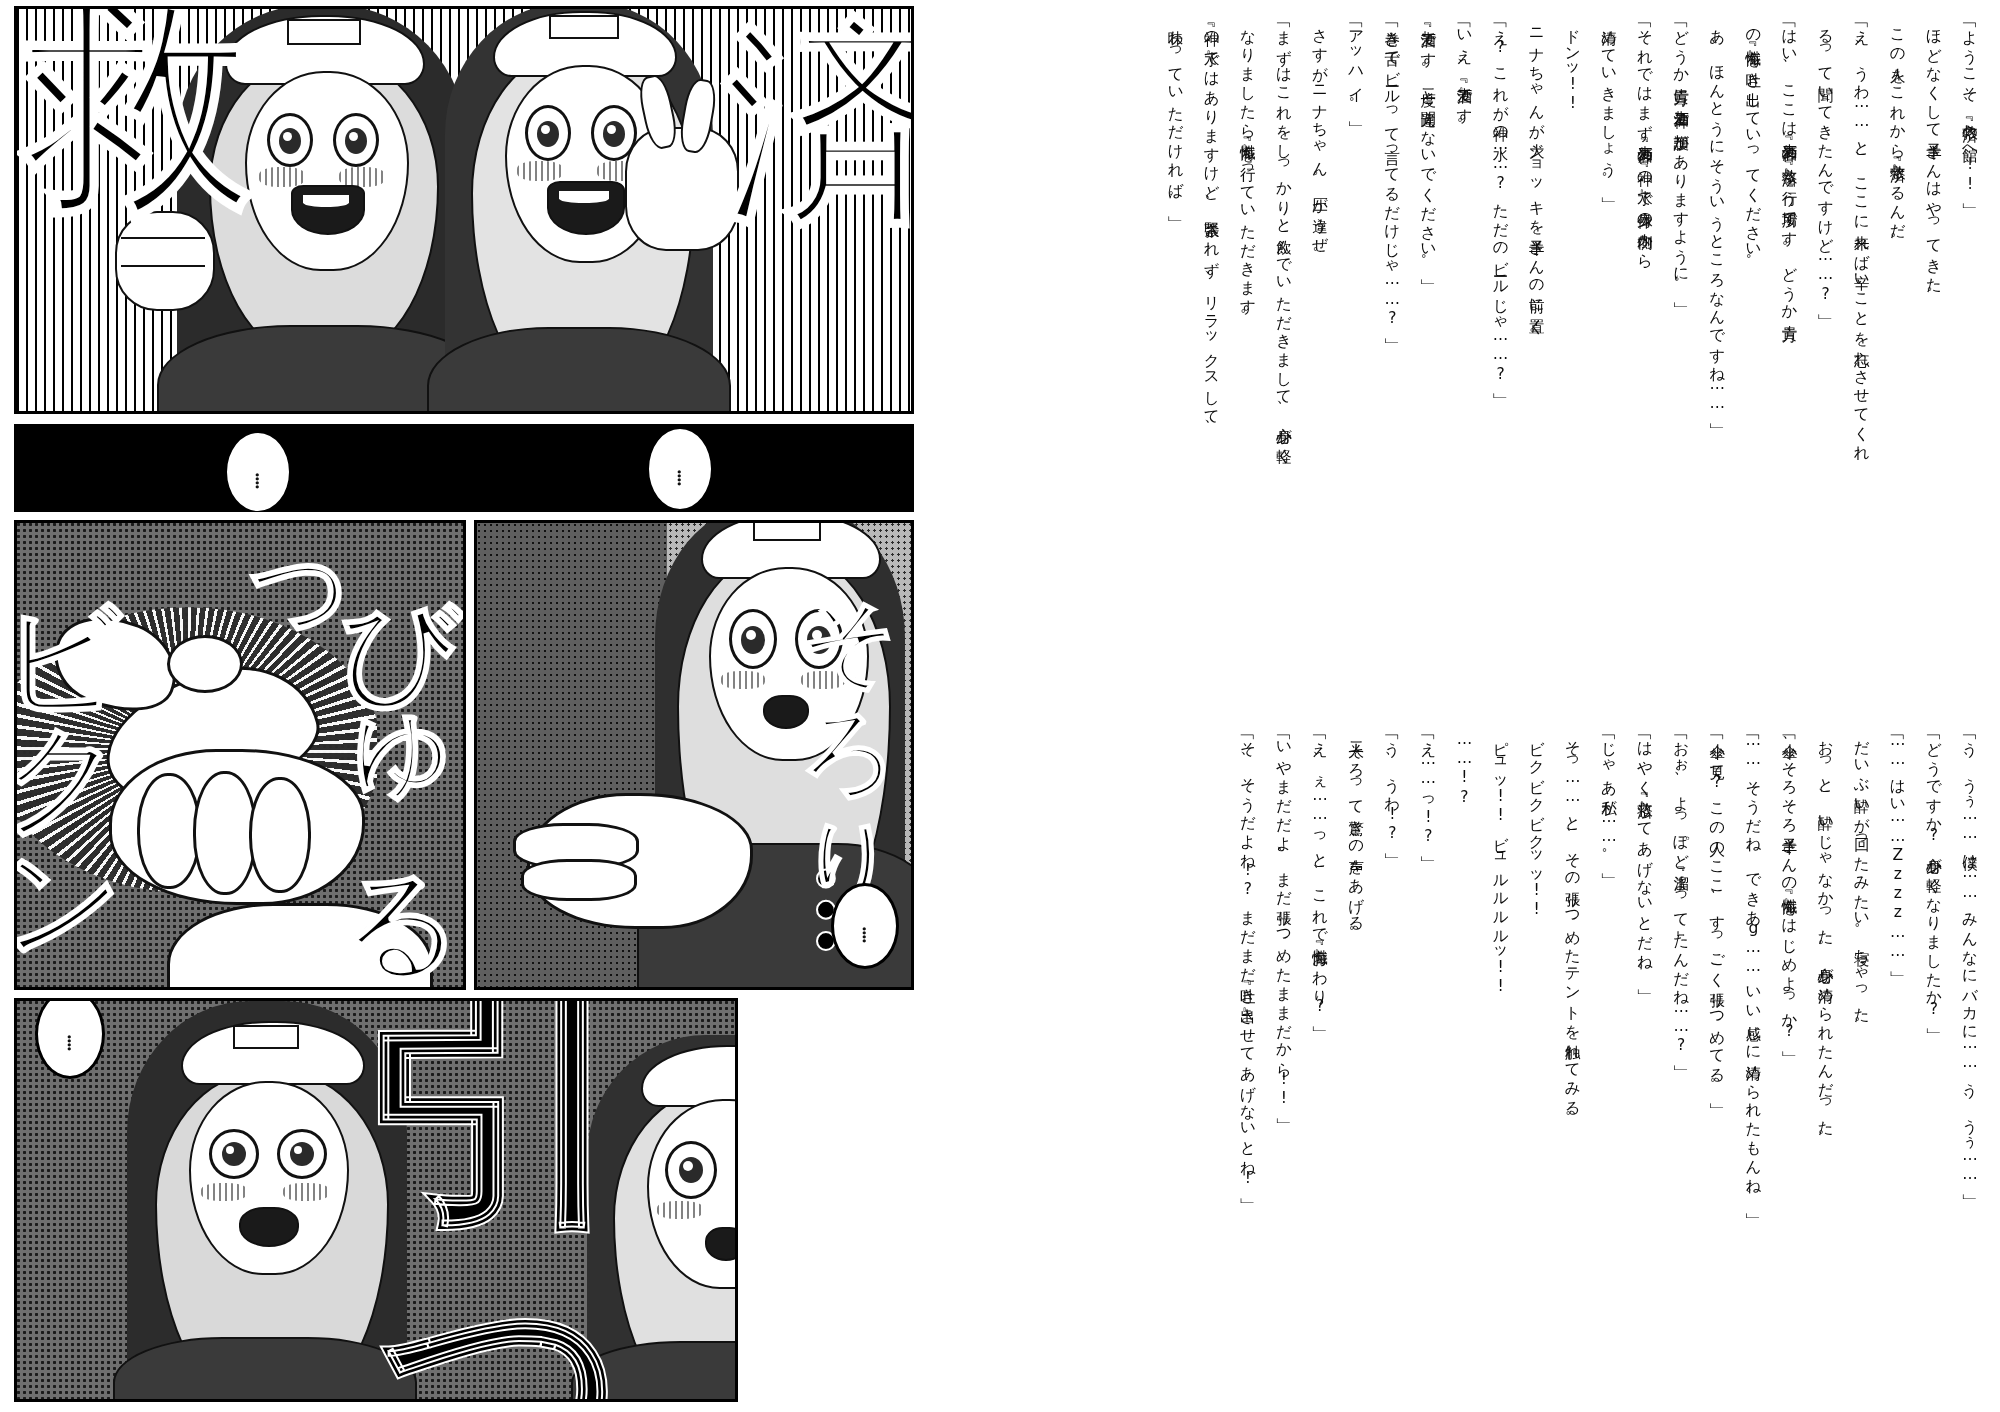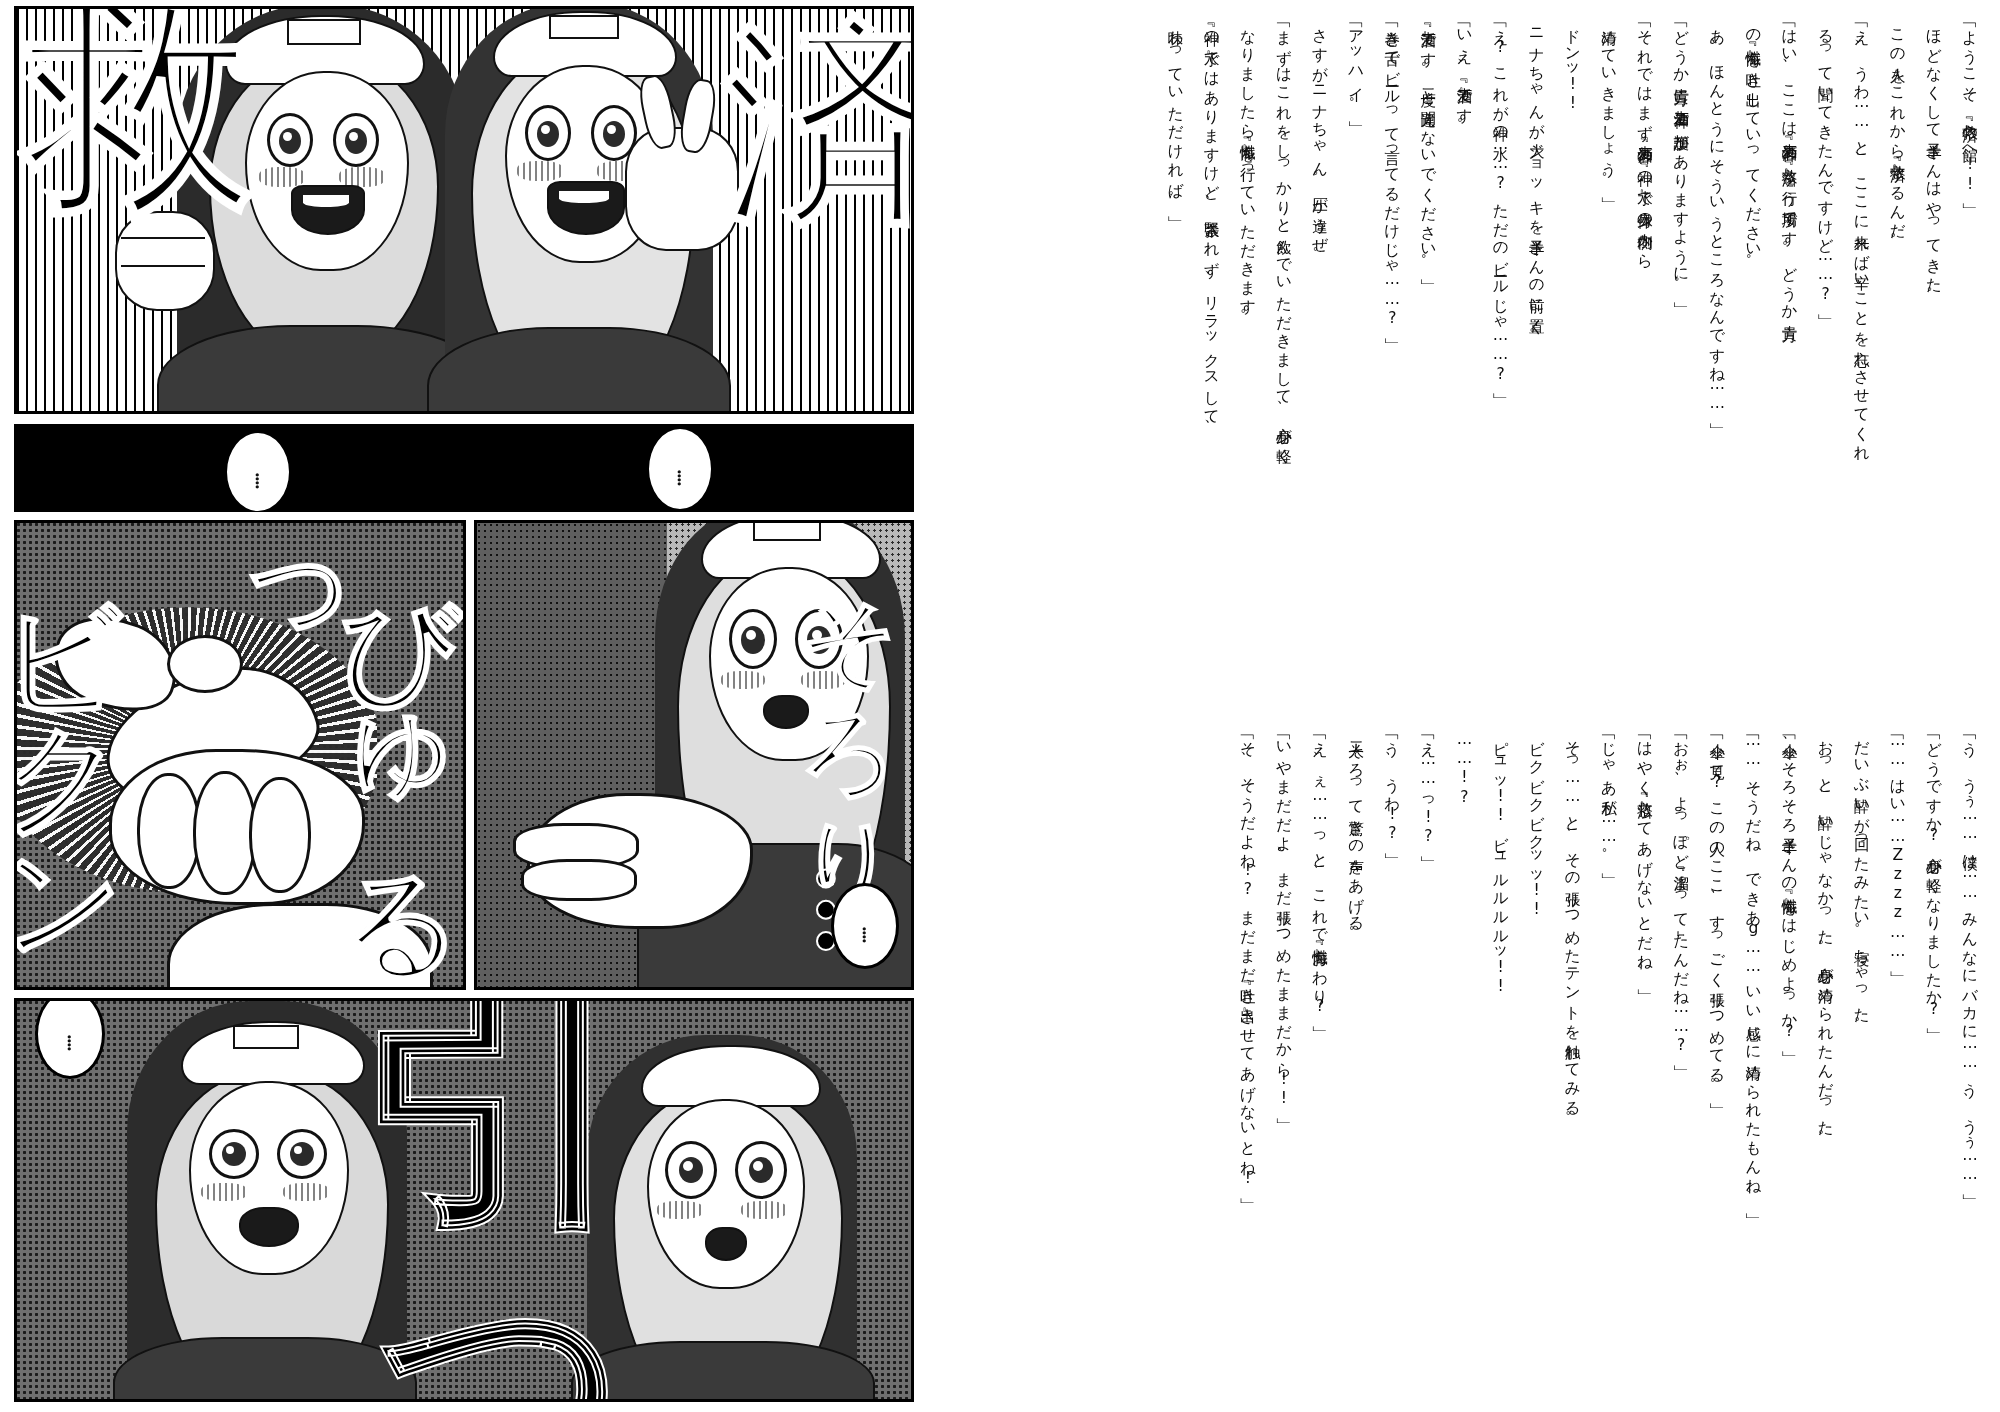--- a/index.html
+++ b/index.html
@@ -185,21 +185,21 @@
       <div style="position:absolute;left:36px;top:300px;width:120px;height:40px;background:#fff;border:3px solid #111;border-radius:40%;"></div>
       <div style="position:absolute;left:44px;top:336px;width:110px;height:36px;background:#fff;border:3px solid #111;border-radius:40%;"></div>
 
       <div class="sfx" style="left:332px;top:10px;font-size:96px;writing-mode:vertical-rl;">そろり…</div>
 
       <div class="bubble" style="left:354px;top:360px;width:62px;height:80px;">
         <span>・・・・</span>
       </div>
     </div>
 
-    <div class="panel tone-dark" style="left:14px;top:998px;width:900px;height:404px;">
+    <div class="panel tone-dark" style="left:14px;top:998px;width:724px;height:404px;">
 
       <div class="nun" style="left:80px;top:10px;width:330px;height:400px;">
         <div class="veil" style="left:30px;top:-10px;width:280px;height:410px;border-radius:44% 44% 0 0/32% 32% 0 0;background:#2c2c2c;"></div>
         <div class="hair" style="left:58px;top:60px;width:230px;height:330px;border-radius:46% 46% 40% 40%/40% 40% 60% 60%;background:#d9d9d9;"></div>
         <div class="cowl" style="left:84px;top:10px;width:180px;height:60px;border-radius:48% 48% 10% 10%/70% 70% 30% 30%;"></div>
         <div style="position:absolute;left:136px;top:14px;width:62px;height:20px;background:#fff;border:2px solid #111;"></div>
         <div class="face" style="left:92px;top:70px;width:156px;height:190px;"></div>
         <div class="eye" style="left:112px;top:118px;width:44px;height:44px;">
           <div class="pupil" style="left:10px;top:10px;width:24px;height:24px;"></div>
           <div class="glint" style="left:14px;top:14px;width:8px;height:8px;"></div>

